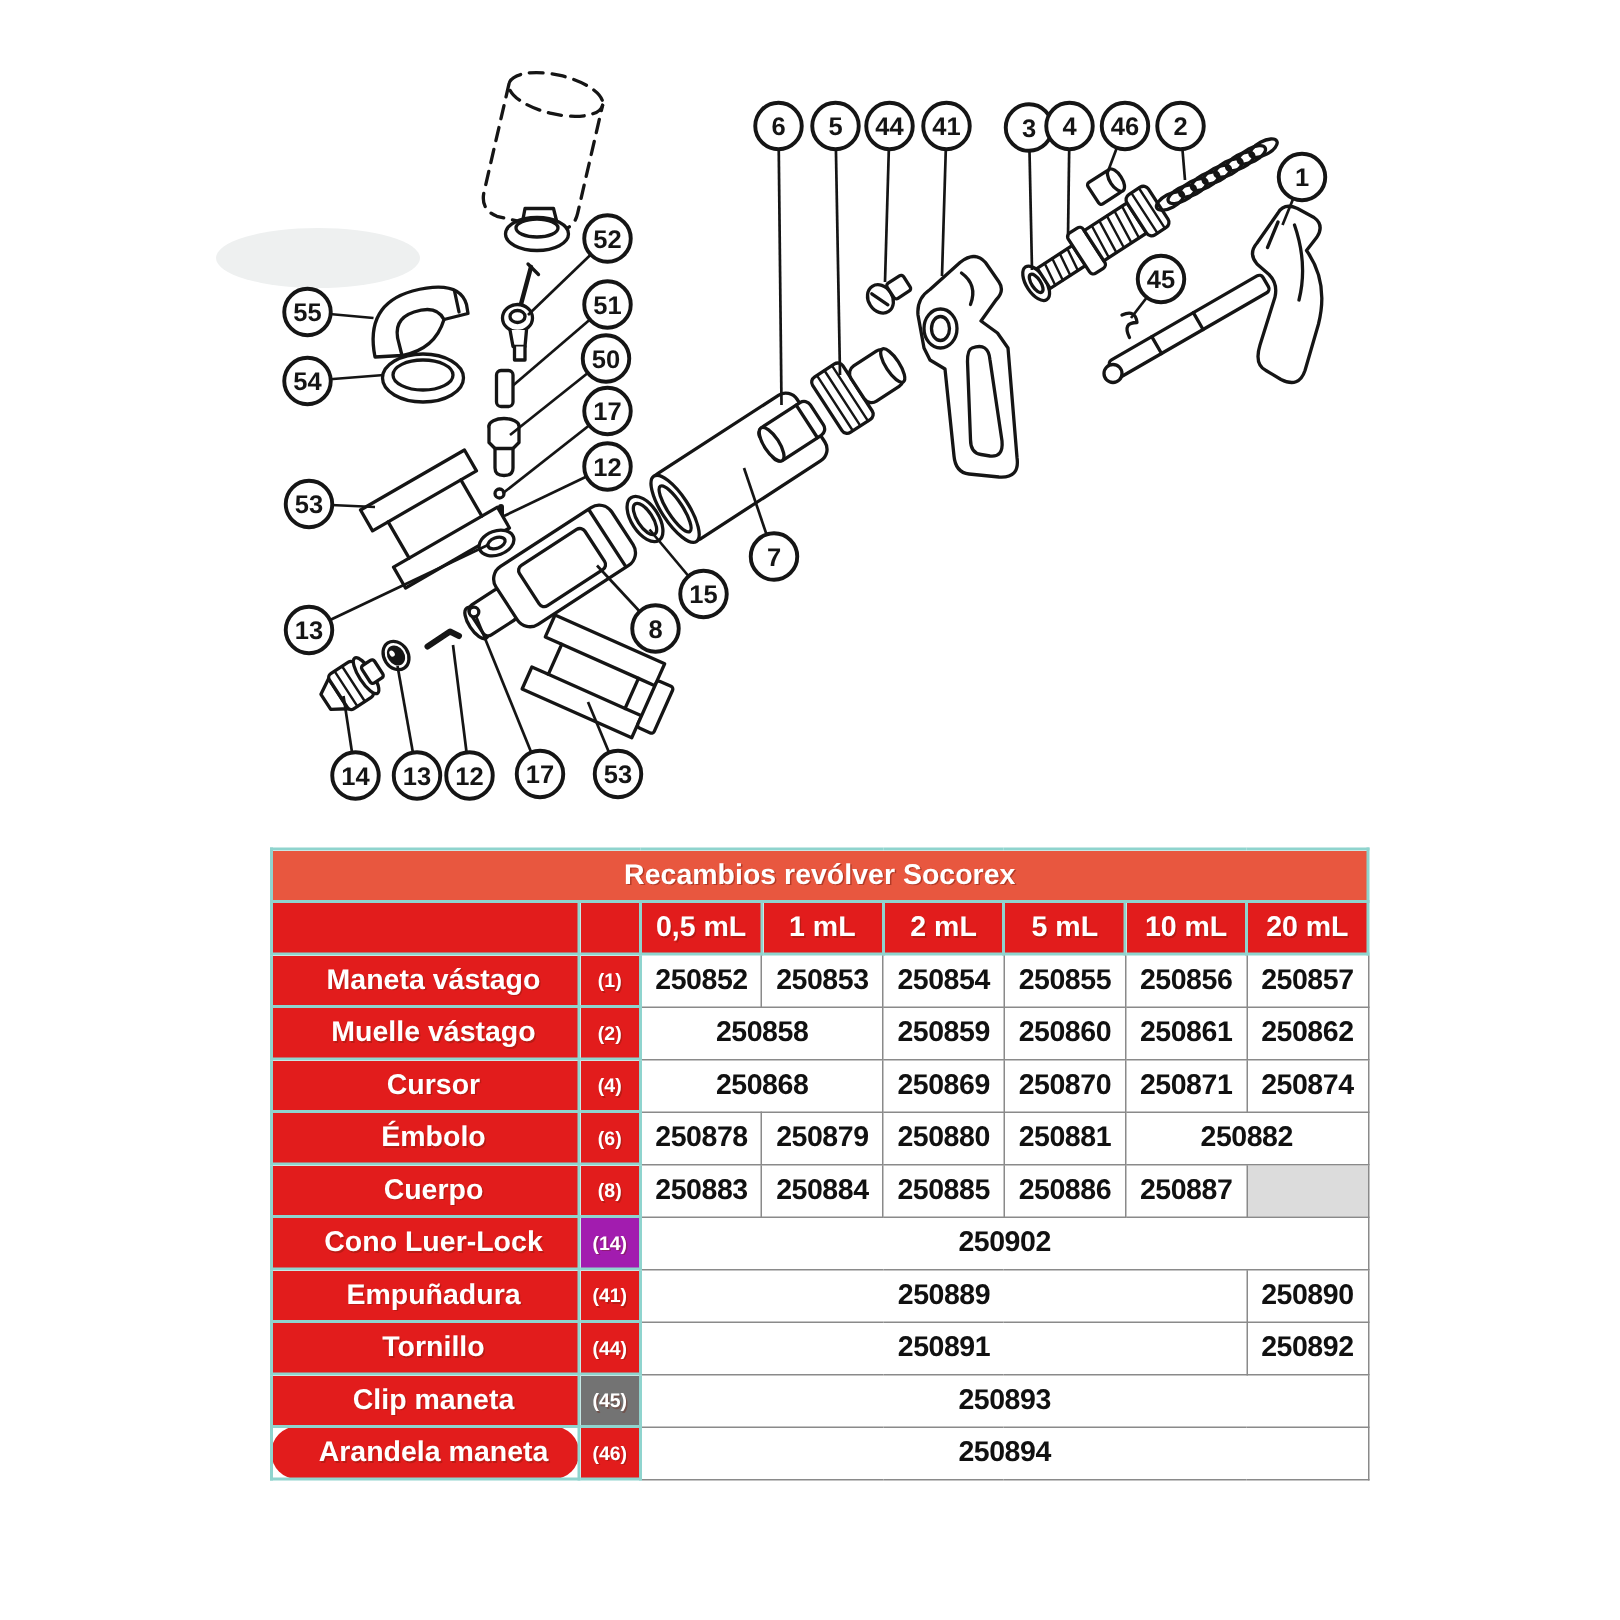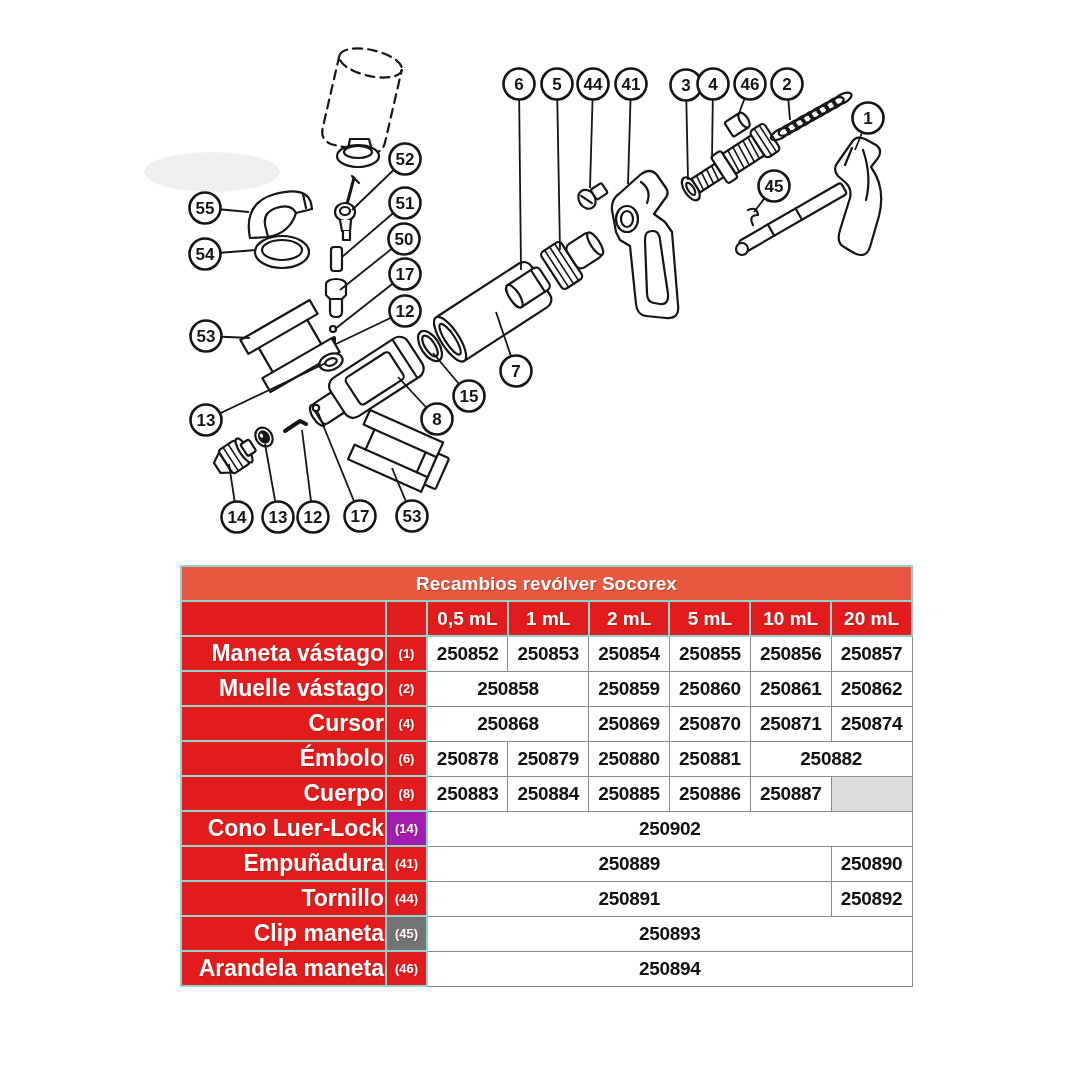--- a/index.html
+++ b/index.html
@@ -6,21 +6,21 @@
   .canvas{position:relative;width:1080px;height:1080px;background:#fff;overflow:hidden;
           font-family:"Liberation Sans",sans-serif;}
   svg text{font-family:"Liberation Sans",sans-serif;}
   .table-wrap{position:absolute;left:180px;top:565px;}
   table.parts{border-collapse:collapse;table-layout:fixed;width:733px;}
   table.parts td{font-weight:bold;vertical-align:middle;overflow:hidden;white-space:nowrap;}
   td.title-cell{height:31px;text-align:center;font-size:19px;color:#fff;
       text-shadow:1px 1px 0 rgba(110,25,10,.45);}
   td.rcell{color:#fff;border-style:solid;border-width:2px;
       text-shadow:1px 1px 0 rgba(110,25,10,.35);}
-  td.name{font-size:23px;text-align:right;padding-left:12px;height:31px;}
+  td.name{font-size:19px;text-align:center;padding-left:12px;height:31px;}
   td.ref{font-size:13px;text-align:center;padding:0;}
   td.size{font-size:19px;text-align:center;margin-left:32px;}
   td.wcell{background:#fff;color:#111;border:1px solid #8a8a8a;text-align:center;
       font-size:19px;letter-spacing:-0.3px;}
 </style>
 </head>
 <body>
 
 <div class="canvas">
 
@@ -427,21 +427,21 @@
             <td class="rcell ref" style="background: rgb(226, 28, 28); border-color: rgb(143, 212, 206);">(44)</td>
             <td class="wcell" colspan="5">250891</td>
             <td class="wcell">250892</td>
           </tr>
           <tr>
             <td class="rcell name" style="background: rgb(226, 28, 28); border-color: rgb(143, 212, 206);">Clip maneta</td>
             <td class="rcell ref" style="background: #737373; border-color: rgb(143, 212, 206);">(45)</td>
             <td class="wcell" colspan="6">250893</td>
           </tr>
           <tr>
-            <td class="rcell name" style="background: rgb(226, 28, 28); border-color: rgb(143, 212, 206);">Arandela maneta</td>
+            <td class="rcell name" style="background: rgb(226, 28, 28); border-color: rgb(143, 212, 206); border-radius: 17px;">Arandela maneta</td>
             <td class="rcell ref" style="background: rgb(226, 28, 28); border-color: rgb(143, 212, 206);">(46)</td>
             <td class="wcell" colspan="6">250894</td>
           </tr>
         </tbody>
     </table>
   </div>
 
 </div>
 
 </body></html>

